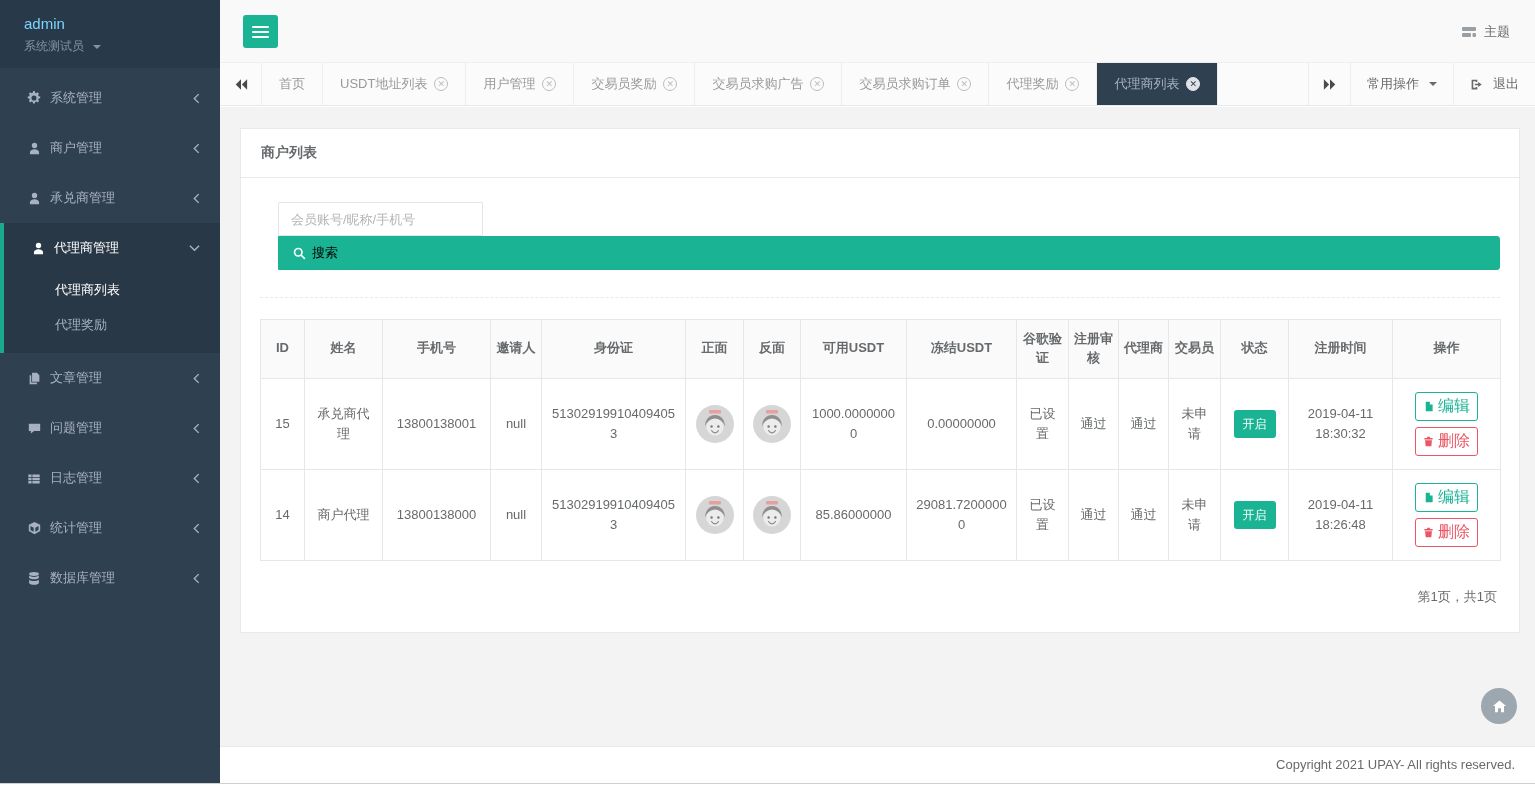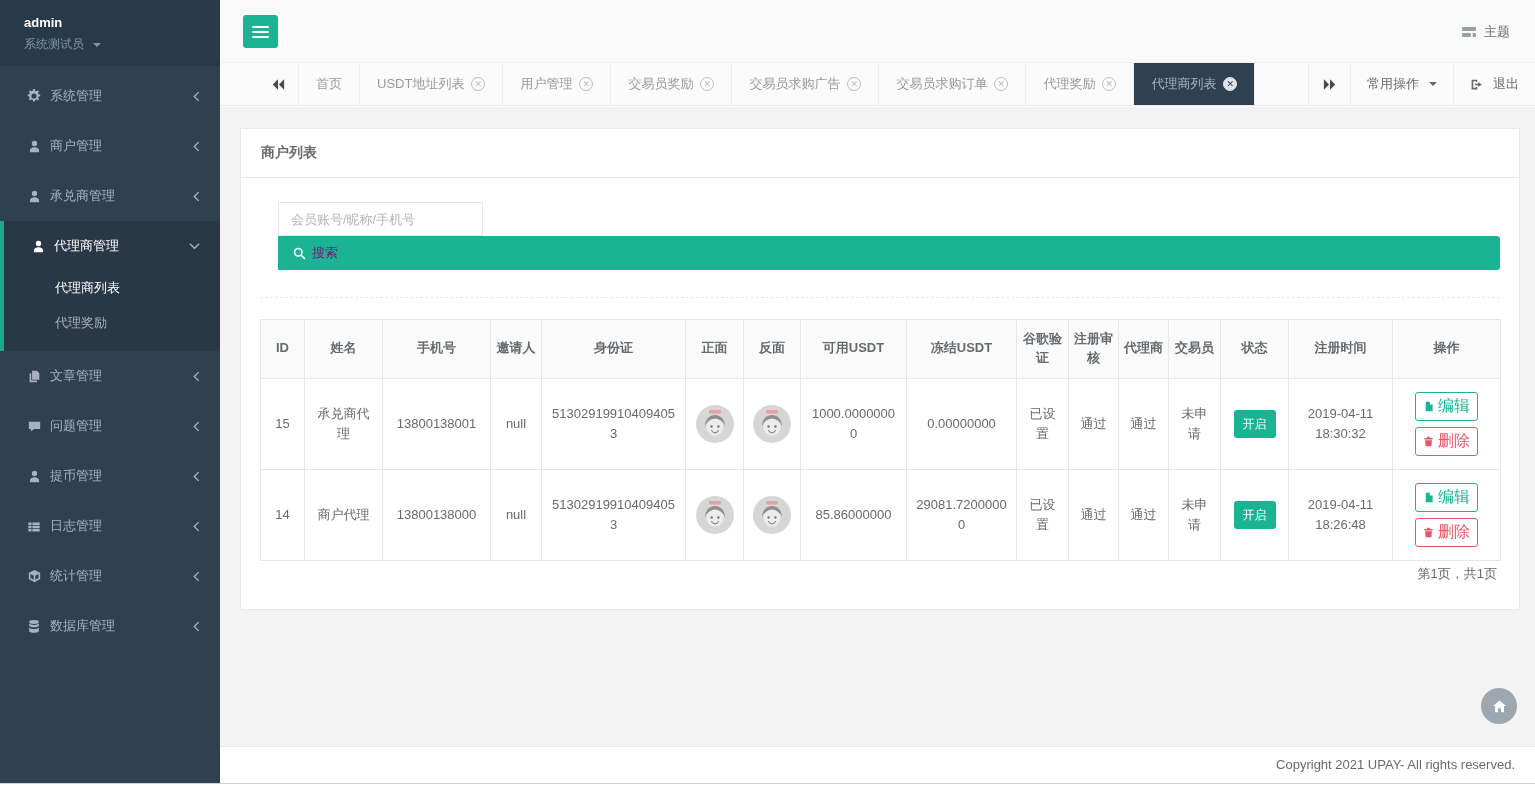--- a/index.html
+++ b/index.html
@@ -4,69 +4,69 @@
 <style>
   * { box-sizing: border-box; margin: 0; padding: 0; }
   html,body { width:1535px; height:790px; }
   body {
     font-family: "Liberation Sans", "DejaVu Sans", sans-serif;
     background:#ffffff; position:relative; overflow:hidden; font-size:13px; color:#676a6c;
   }
   
   .sidebar { position:absolute; left:0; top:0; width:220px; height:783px; background:#2f4050; }
   .profile { padding:15px 24px 13px; background:#283a49; }
-  .profile-name { color:#ffffff; font-weight:bold; font-size:13px; }
+  .profile-name { color:#7dd3fc; font-weight:normal; font-size:15px; }
   .profile-role { color:#8095a8; font-size:12px; margin-top:6px; display:flex; align-items:center; gap:9px; cursor:pointer; }
   .caret-down { width:0; height:0; border-left:4px solid transparent; border-right:4px solid transparent; border-top:4px solid #8095a8; display:inline-block; }
   .menu { margin-top:5px; }
   .menu-row { display:flex; align-items:center; padding:16px 20px 16px 25px; color:#a7b1c2; cursor:pointer; }
   .menu-row .ico { width:18px; display:inline-flex; justify-content:center; margin-right:7px; }
   .menu-label { flex:1; font-size:13px; }
   .menu-row .chev { color:#a7b1c2; margin-right:0; width:auto; }
   .menu-item.active { background:#293846; border-left:4px solid #19aa8d; }
   .menu-item.active > .menu-row { color:#ffffff; }
   .submenu { padding:0 0 10px 0; }
   .submenu-item { padding:8px 10px 9px 51px; color:#a7b1c2; font-size:13px; cursor:pointer; }
   .submenu-item.active { color:#ffffff; }
   
   .header { position:absolute; left:220px; top:0; width:1315px; height:62px; background:#f9f9f9; }
   .hamburger-btn { position:absolute; left:23px; top:15px; width:35px; height:33px; background:#1ab394; border:none; border-radius:3px; cursor:pointer; display:flex; flex-direction:column; justify-content:center; align-items:center; gap:3px; }
   .hamburger-btn i { display:block; width:17px; height:2px; background:#ffffff; border-radius:1px; }
   .theme-link { position:absolute; right:25px; top:23px; display:flex; align-items:center; gap:7px; color:#676a6c; font-size:13px; cursor:pointer; }
   
-  .tabbar { position:absolute; left:220px; top:62px; width:1315px; height:44px; background:#fbfbfb; border-top:1px solid #efefef; border-bottom:1px solid #e7eaec; display:flex; align-items:stretch;padding-left:37px; }
+  .tabbar { position:absolute; left:220px; top:62px; width:1315px; height:44px; background:#fbfbfb; border-top:1px solid #efefef; border-bottom:1px solid #e7eaec; display:flex; align-items:stretch; }
   .tab-scroll { width:42px; display:flex; align-items:center; justify-content:center; color:#555; cursor:pointer; background:#fbfbfb; }
   .tab-scroll.left { border-right:1px solid #ededee; }
   .tab-scroll.right { border-left:1px solid #ededee; }
   .tab { display:flex; align-items:center; gap:7px; padding:0 17px; font-size:13px; color:#999; border-right:1px solid #ededee; cursor:pointer; white-space:nowrap; }
   .tab.active { background:#2f4050; color:#a7b1c2; }
   .close-x { width:14px; height:14px; border-radius:50%; border:1px solid #bdbdbd; color:#bdbdbd; font-size:9px; line-height:12px; text-align:center; display:inline-block; }
   .tab.active .close-x { background:#dfe3e8; color:#2f4050; border-color:#dfe3e8; font-weight:bold; }
   .tab-right { margin-left:auto; display:flex; align-items:stretch; }
   .tab-action { display:flex; align-items:center; gap:10px; padding:0 16px; color:#676a6c; font-size:13px; border-left:1px solid #ededee; cursor:pointer; white-space:nowrap; }
   .tab-action .caret-down { border-top-color:#676a6c; }
   
   .content { position:absolute; left:220px; top:107px; width:1315px; height:639px; background:#f3f3f4; }
   .panel { margin:21px 15px 0 20px; background:#ffffff; border:1px solid #e7eaec; }
   .panel-title { padding:15px 20px; font-size:14px; font-weight:bold; color:#676a6c; border-bottom:1px solid #e7eaec; }
   .panel-body { padding:20px 19px 26px; }
   .search-group { display:flex; margin-left:18px; margin-top:4px;flex-direction:column; }
   .search-input { width:205px; height:34px; border:1px solid #e5e6e7; padding:6px 12px; font-size:13px; color:#676a6c; outline:none; border-radius:1px; font-family:inherit; }
   .search-input::placeholder { color:#b5b5b5; }
-  .search-btn { height:34px; padding:0 14px; background:#1ab394; border:1px solid #1ab394; border-radius:0 3px 3px 0; color:#701a75; font-size:13px; display:flex; align-items:center; gap:6px; cursor:pointer; font-family:inherit; }
+  .search-btn { height:34px; padding:0 14px; background:#1ab394; border:1px solid #1ab394; border-radius:0 3px 3px 0; color:#000000; font-size:13px; display:flex; align-items:center; gap:6px; cursor:pointer; font-family:inherit; }
   .dashed-sep { border:none; border-top:1px dashed #e7eaec; margin:27px 0 21px; }
   table.grid { width:1240px; table-layout:fixed; border-collapse:collapse; }
   .grid th { background:#fafafa; border:1px solid #e7e7eb; padding:10px 4px; font-size:13px; color:#676a6c; font-weight:600; text-align:center; line-height:1.45; }
   .grid td { background:#ffffff; border:1px solid #e7e7eb; padding:10px 8px; font-size:13px; color:#676a6c; text-align:center; vertical-align:middle; line-height:1.5; word-wrap:break-word; }
   .avatar { width:38px; height:38px; display:inline-block; vertical-align:middle; }
   .status-badge { display:inline-block; background:#1ab394; color:#ffffff; font-size:12px; padding:5px 9px; border-radius:3px; }
   .row-btn { display:inline-flex; align-items:center; gap:4px; font-size:16px; padding:3px 7px; border-radius:3px; background:#fff; cursor:pointer; margin:3px 0; font-family:inherit; }
   .row-btn.edit { border:1px solid #1ab394; color:#1ab394; }
   .row-btn.del  { border:1px solid #ed5565; color:#ed5565; }
-  .pagination { text-align:right; margin-top:4px; padding-right:3px; color:#676a6c; font-size:13px; }
+  .pagination { text-align:right; margin-top:27px; padding-right:3px; color:#676a6c; font-size:13px; }
   
   .footer { position:absolute; left:220px; top:746px; width:1315px; height:37px; background:#ffffff; border-top:1px solid #e7eaec; line-height:36px; text-align:right; padding-right:20px; color:#676a6c; font-size:13px; }
   .bottom-strip { position:absolute; left:0; top:783px; width:1535px; height:7px; background:#ffffff; border-top:1px solid #cfcfcf; }
   .fab-home { position:absolute; right:18px; top:688px; width:36px; height:36px; border-radius:50%; background:#9da7b0; border:none; display:flex; align-items:center; justify-content:center; cursor:pointer; }
   .ico { display:inline-flex; align-items:center; }
   .ico svg { display:block; }
 </style>
 </head>
 <body>
 
@@ -159,35 +159,20 @@
         </div>
       </div>
       <div class="menu-item">
         <div class="menu-row">
           <span class="ico">
             <svg width="13" height="13" viewBox="0 0 16 16" fill="currentColor">
               <path d="M1 2h14v9H7.5L3.5 14v-3H1V2z"></path>
             </svg>
           </span>
           <span class="menu-label">问题管理</span>
-          <span class="ico chev">
-            <svg width="7" height="11" viewBox="0 0 8 12" fill="none" stroke="currentColor" stroke-width="1.6">
-              <path d="M6.5 1L1.5 6l5 5"></path>
-            </svg>
-          </span>
-        </div>
-      </div>
-      <div class="menu-item">
-        <div class="menu-row">
-          <span class="ico">
-            <svg width="13" height="13" viewBox="0 0 16 16" fill="currentColor">
-              <path d="M8 7.6a3.3 3.3 0 1 0 0-6.6 3.3 3.3 0 0 0 0 6.6zM8 9c-3.1 0-5.6 1.7-5.6 3.7V15h11.2v-2.3C13.6 10.7 11.1 9 8 9z"></path>
-            </svg>
-          </span>
-          <span class="menu-label">提币管理</span>
           <span class="ico chev">
             <svg width="7" height="11" viewBox="0 0 8 12" fill="none" stroke="currentColor" stroke-width="1.6">
               <path d="M6.5 1L1.5 6l5 5"></path>
             </svg>
           </span>
         </div>
       </div>
       <div class="menu-item">
         <div class="menu-row">
           <span class="ico">

